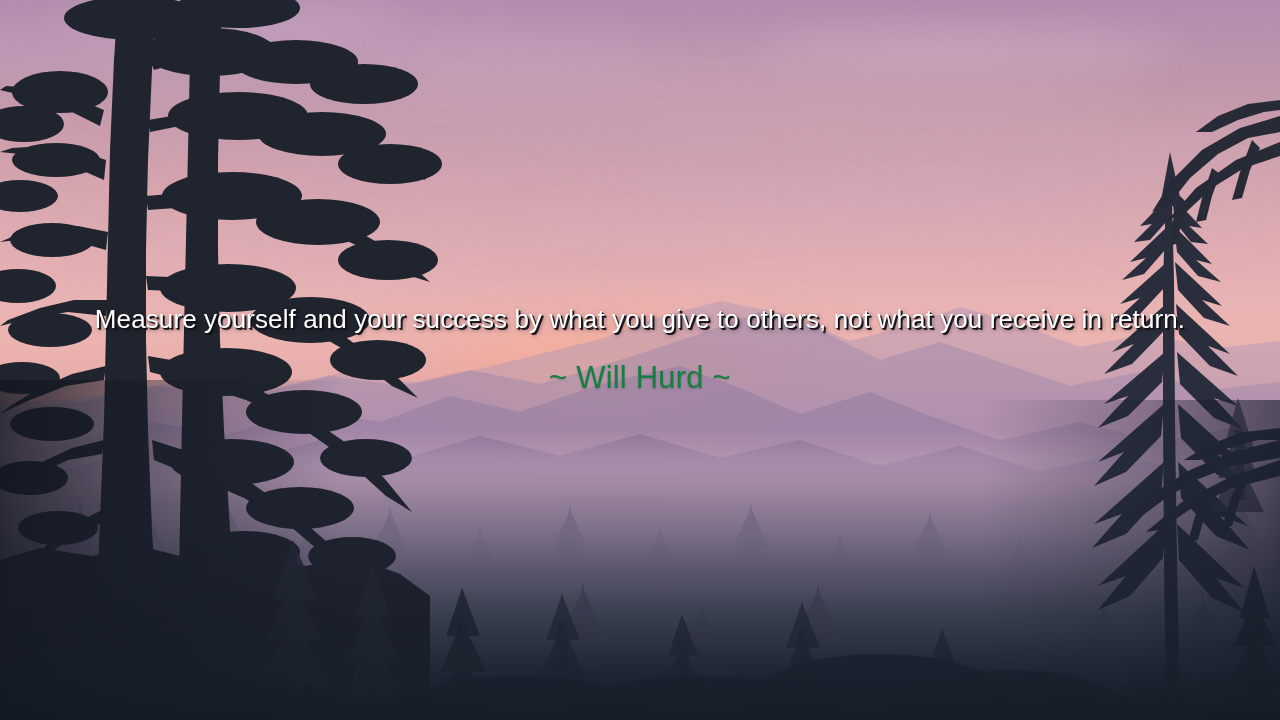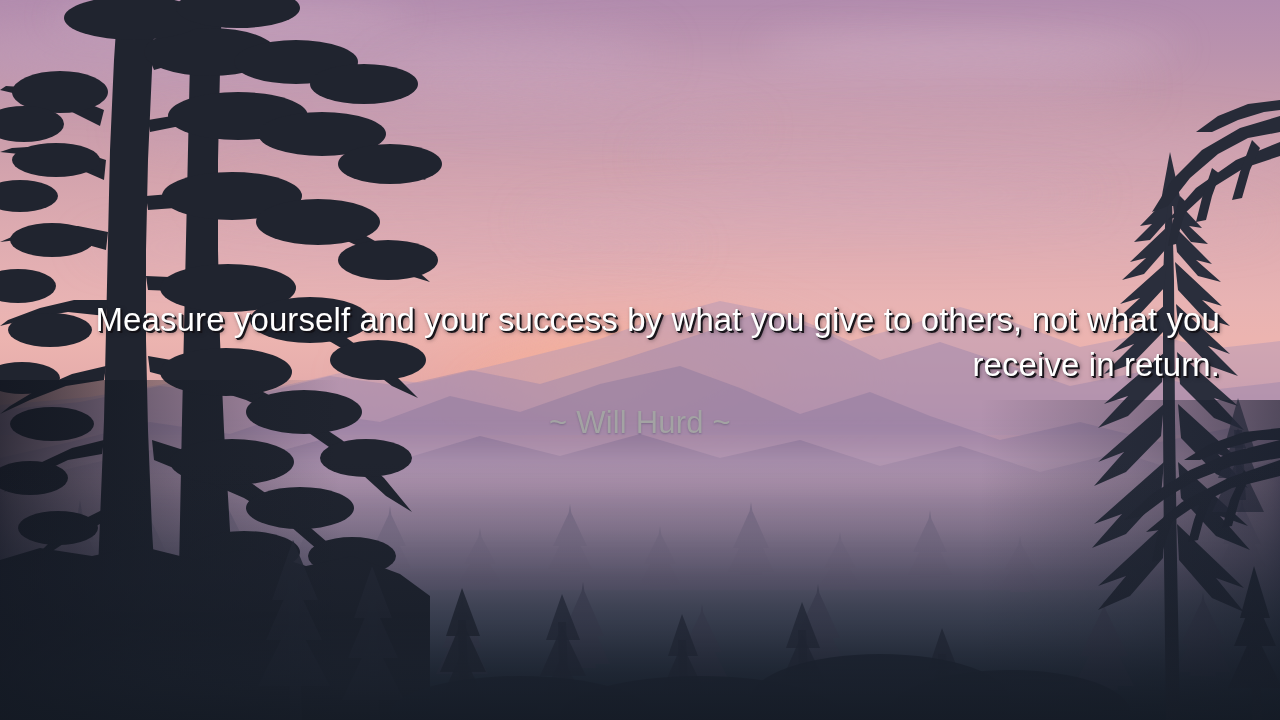--- a/index.html
+++ b/index.html
@@ -136,36 +136,36 @@
   #quote-block {
     position:absolute;
     left:0; top:0; width:1280px; height:720px;
     display:flex; flex-direction:column;
     align-items:center; justify-content:flex-start;
     pointer-events:none;
   }
   #quote-text {
     margin-top:297px;
     width:1160px;
-    text-align:right;
+    text-align:center;
     color:#ffffff;
-    font-size:33px;
+    font-size:26px;
     line-height:45px;
     font-weight:400;
     letter-spacing:0.1px;
     text-shadow:
        2px 2px 0 rgba(18,16,22,0.92),
        1px 1px 0 rgba(18,16,22,0.80),
        2px 2px 4px rgba(14,12,18,0.55);
     pointer-events:auto;
   }
   #quote-author {
     margin-top:17px;
     text-align:center;
-    color:#a3a3a3;
+    color:#15803d;
     font-size:31px;
     line-height:38px;
     font-weight:400;
     letter-spacing:0.2px;
     text-shadow:0 1px 2px rgba(30,40,70,0.28);
     pointer-events:auto;
   }
 </style>
 </head>
 <body>

